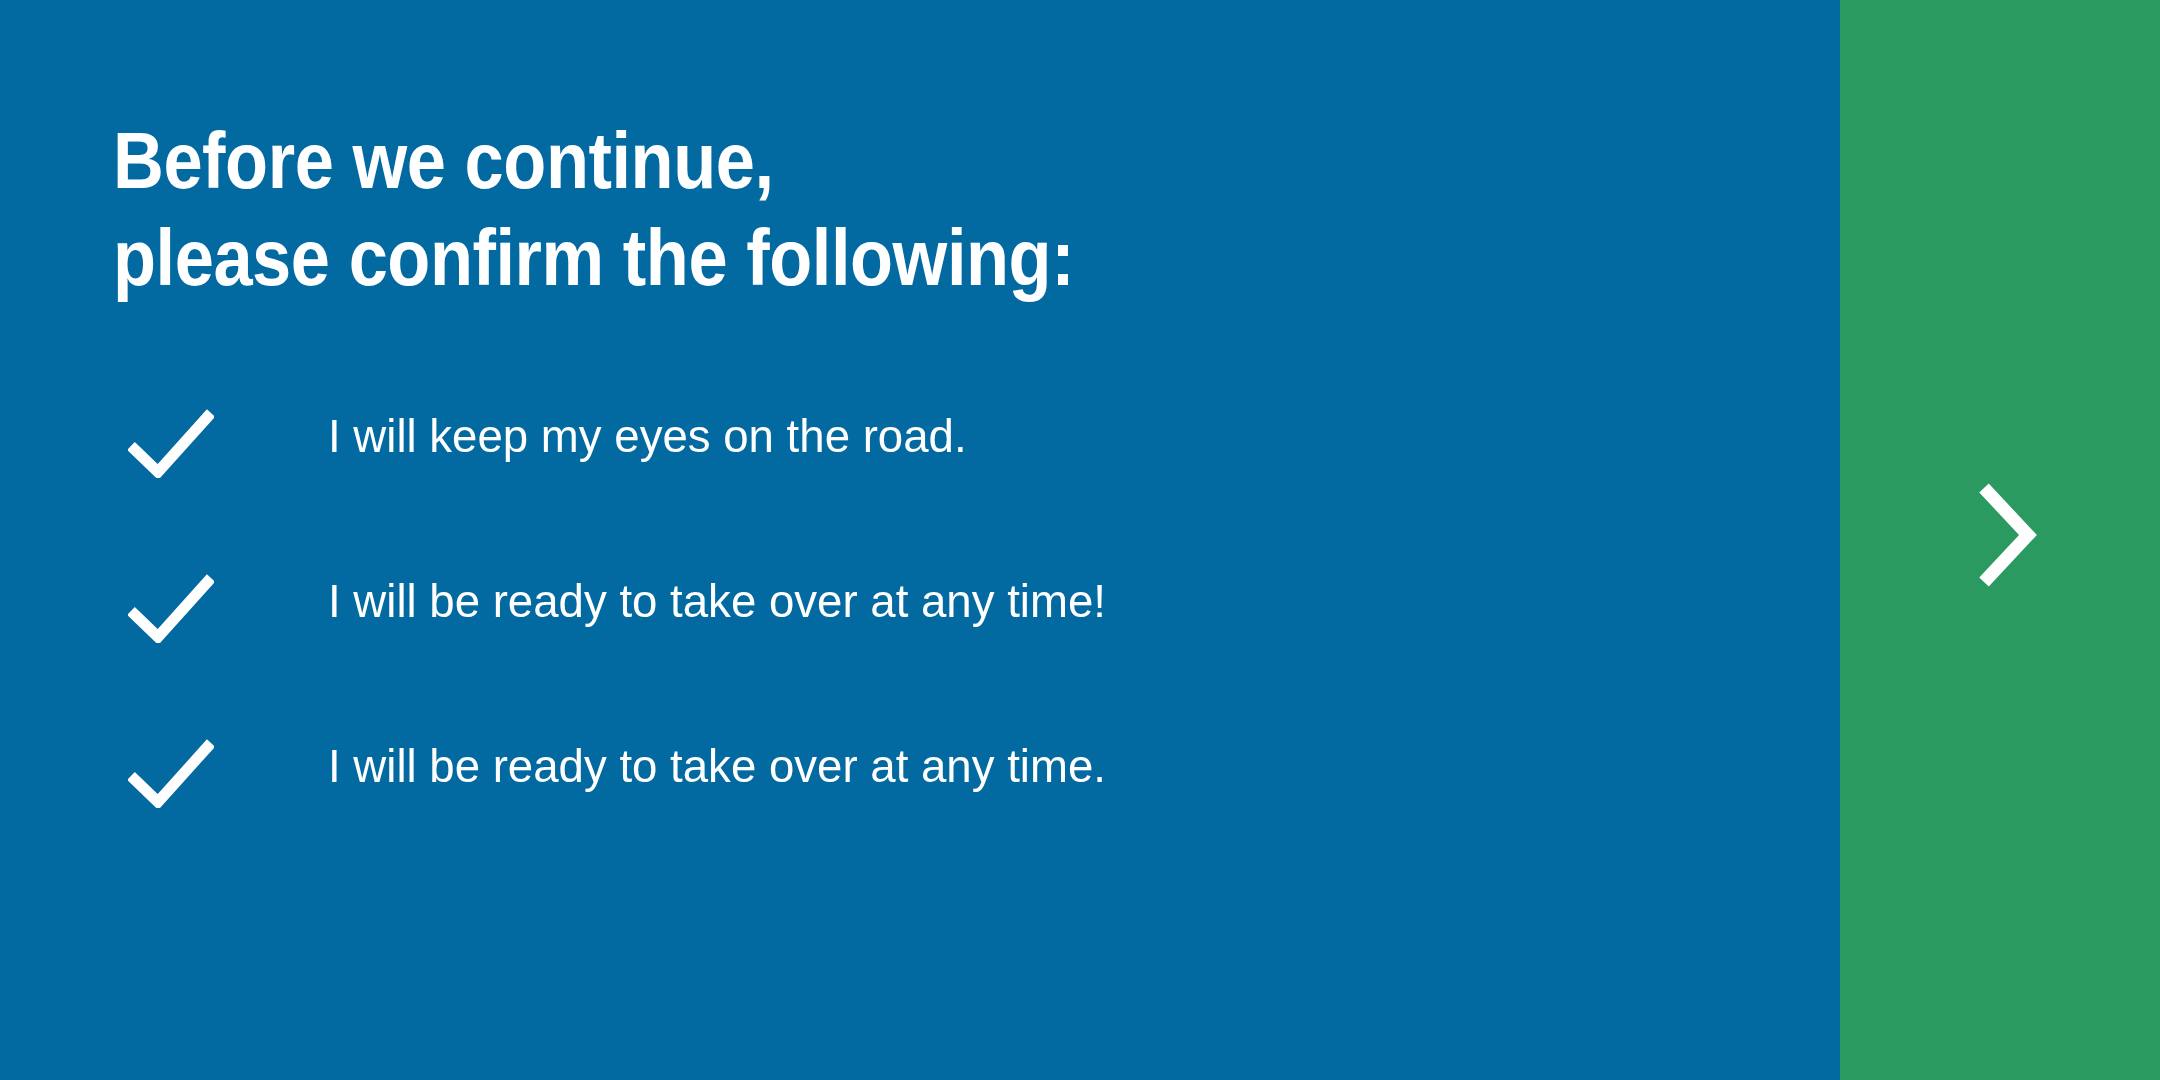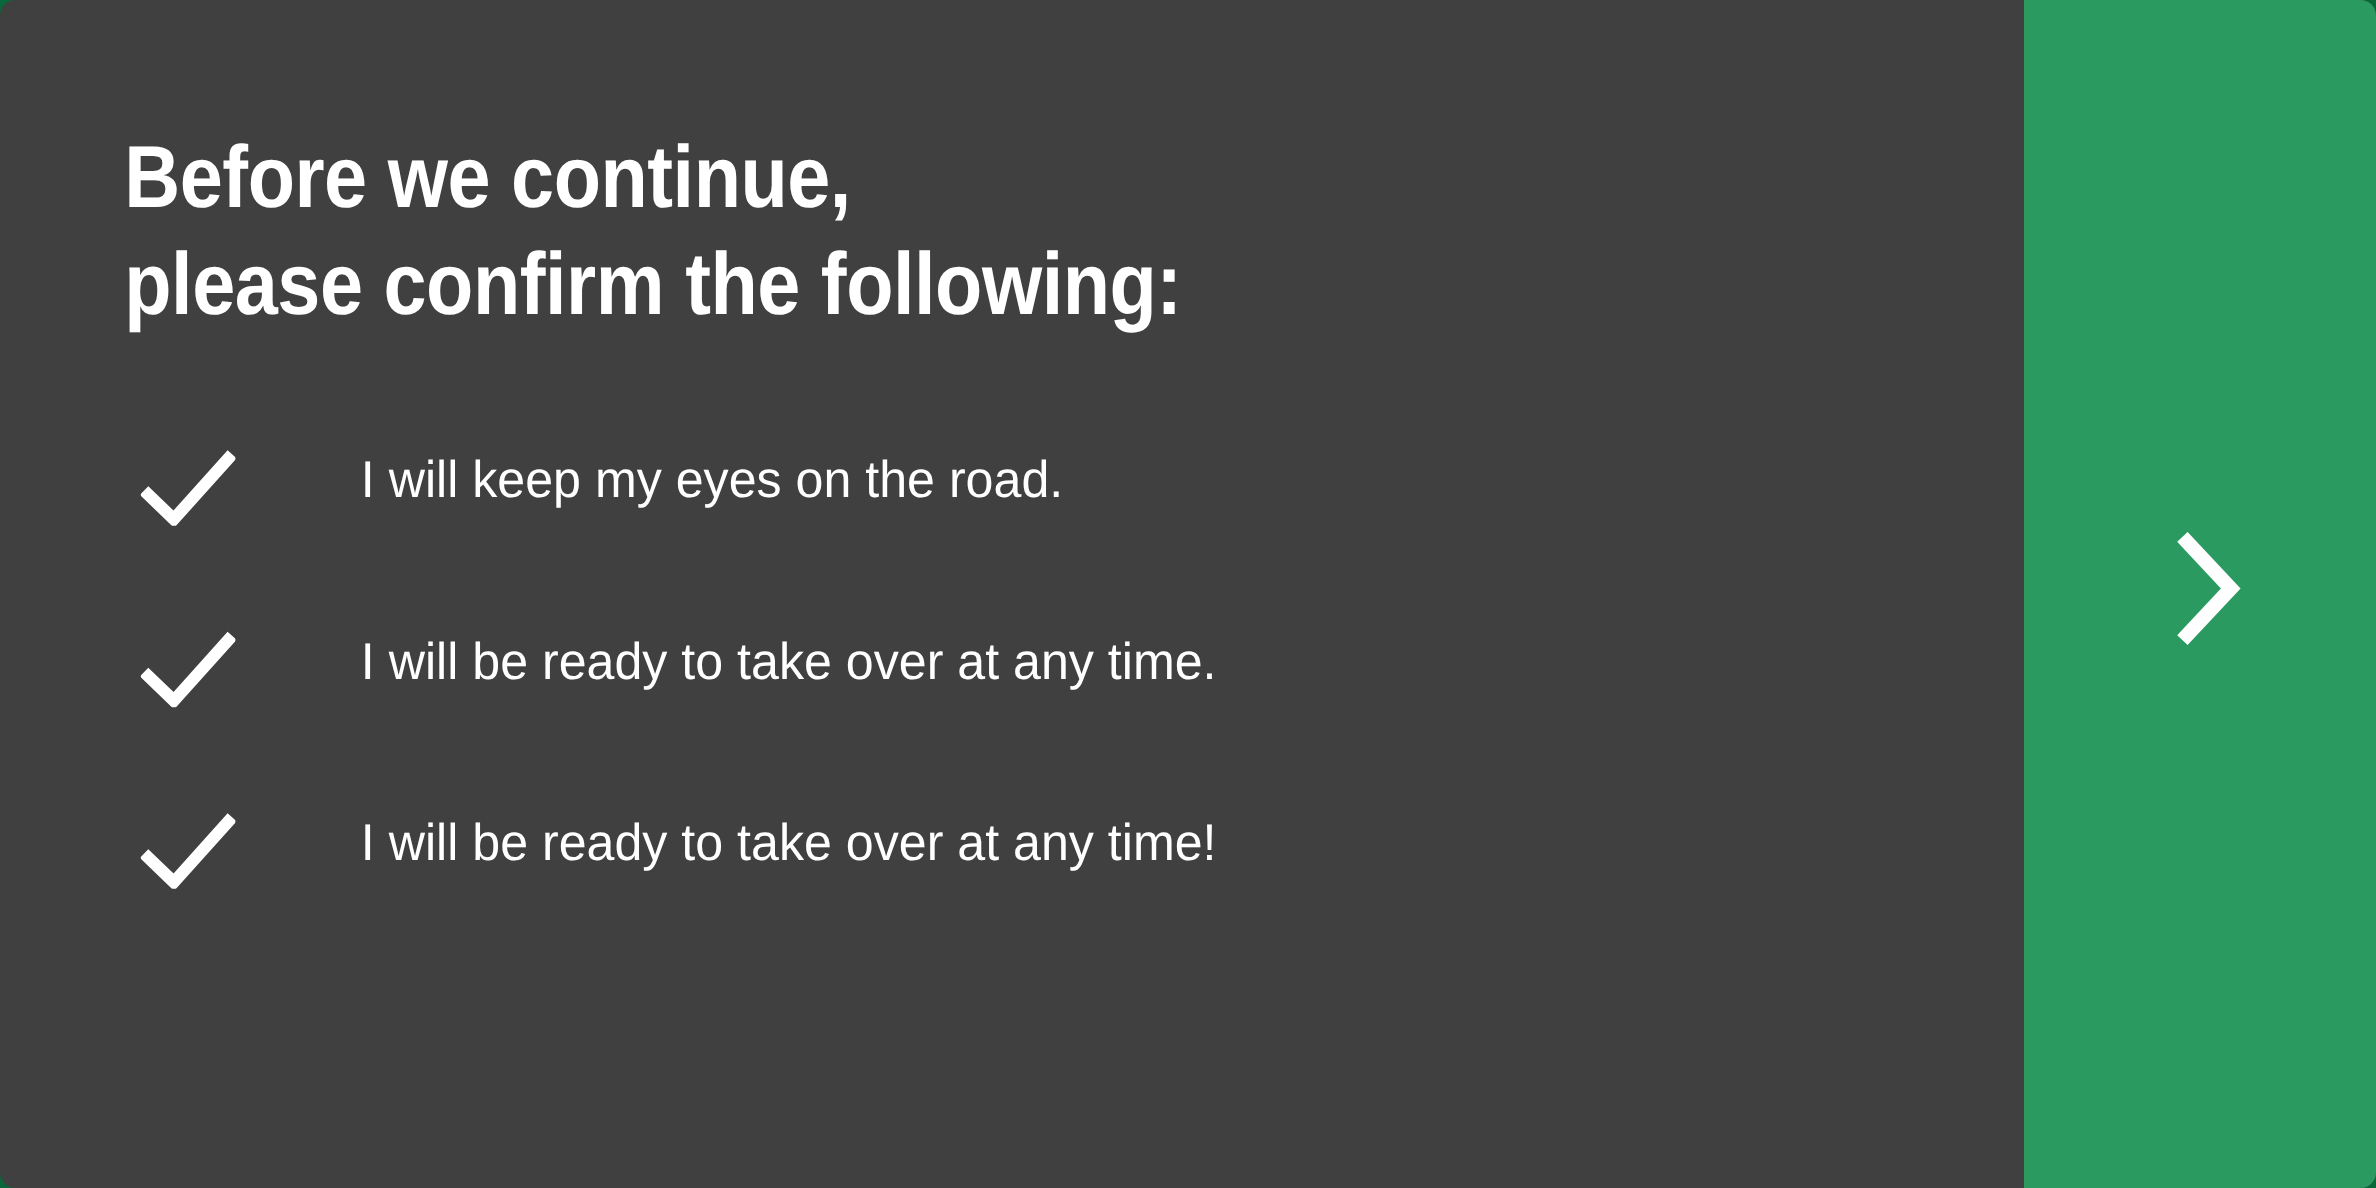--- a/index.html
+++ b/index.html
@@ -109,21 +109,21 @@
     white-space: nowrap;
     margin-left: 77px;
     margin-top: 5px;
     transform: scaleX(0.97);
     transform-origin: left top;
   }
 </style>
 </head>
 <body>
 
-<div id="screen" style="background: #404040; border-radius: 14px;">
+<div id="screen" style="background: #0369a1;">
 
   <div id="content">
 
     <h1 id="heading">Before we continue,
 please confirm the following:</h1>
 
     <ul id="checklist">
 
       <li class="check-row">
         <span class="check-mark">
@@ -133,30 +133,30 @@
         </span>
         <span class="check-label">I will keep my eyes on the road.</span>
       </li>
 
       <li class="check-row">
         <span class="check-mark">
           <svg viewBox="0 0 86 70" xmlns="http://www.w3.org/2000/svg" aria-hidden="true">
             <path d="M3 38 L30 64 L83 5" fill="none" stroke="#ffffff" stroke-width="11" stroke-linecap="butt" stroke-linejoin="miter"></path>
           </svg>
         </span>
-        <span class="check-label">I will be ready to take over at any time.</span>
+        <span class="check-label">I will be ready to take over at any time!</span>
       </li>
 
       <li class="check-row">
         <span class="check-mark">
           <svg viewBox="0 0 86 70" xmlns="http://www.w3.org/2000/svg" aria-hidden="true">
             <path d="M3 38 L30 64 L83 5" fill="none" stroke="#ffffff" stroke-width="11" stroke-linecap="butt" stroke-linejoin="miter"></path>
           </svg>
         </span>
-        <span class="check-label">I will be ready to take over at any time!</span>
+        <span class="check-label">I will be ready to take over at any time.</span>
       </li>
 
     </ul>
   </div>
 
   <div id="next-panel" style="background: rgb(42, 154, 97);">
     <div id="chevron-wrap">
       <svg viewBox="0 0 80 110" xmlns="http://www.w3.org/2000/svg" aria-hidden="true">
         <path d="M24 8 L68 55 L24 102" fill="none" stroke="#ffffff" stroke-width="13" stroke-linecap="butt" stroke-linejoin="miter"></path>
       </svg>

